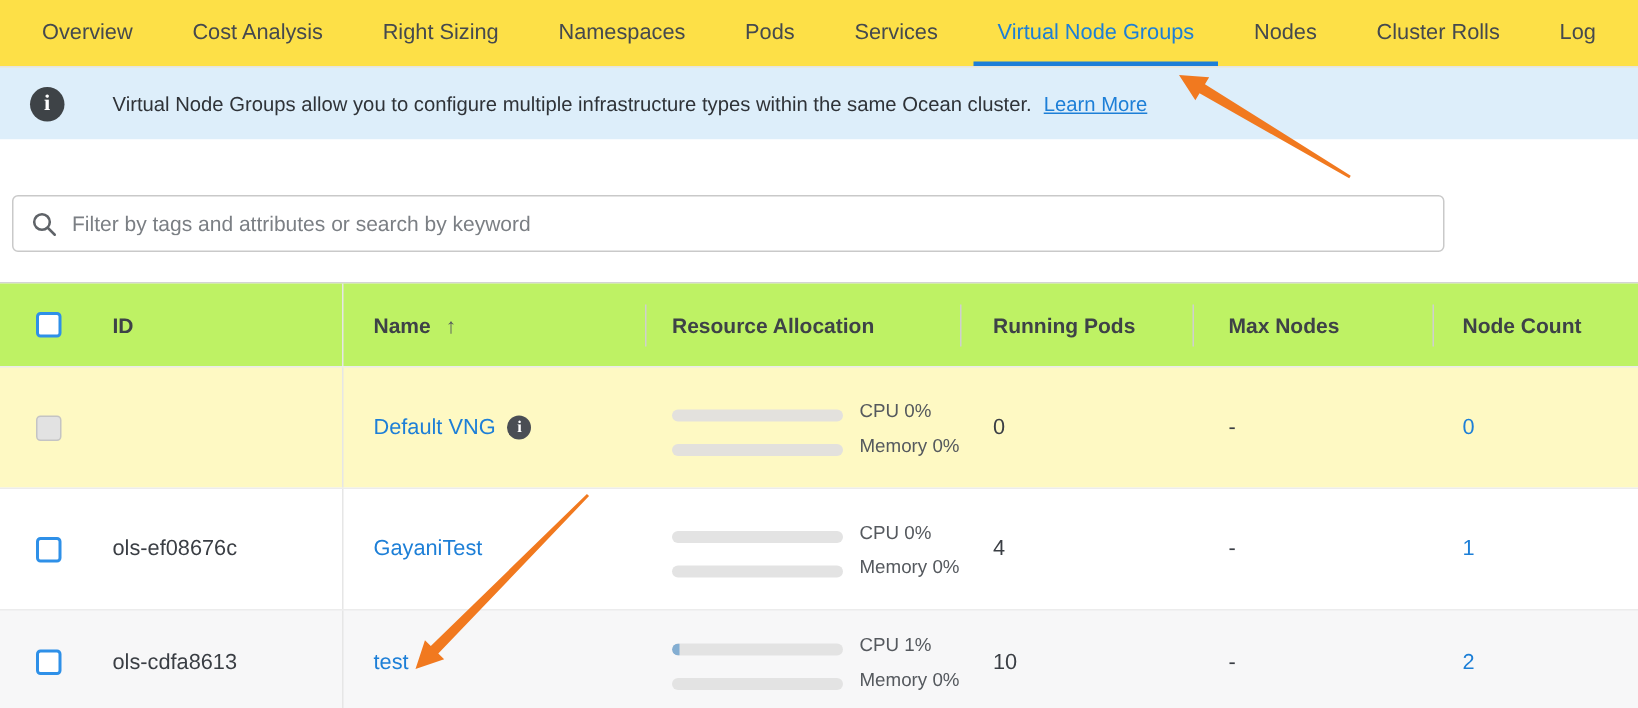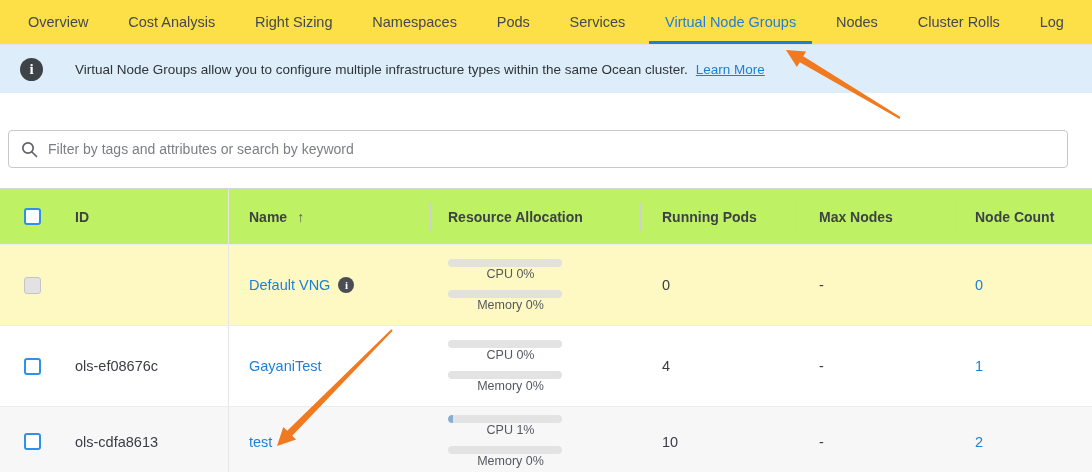--- a/index.html
+++ b/index.html
@@ -39,21 +39,21 @@
   }
   .banner .banner-text { margin-left: 32px; font-size: 13.5px; color: #2f3338; }
   .banner .banner-link {
     margin-left: 8px; font-size: 13.5px; color: #1d7fd7;
     text-decoration: underline; cursor: pointer;
   }
 
   
   .search-section { padding: 37px 0 0 8px; height: 95px; background: #fff; }
   .search-box {
-    width: 1060px; height: 38px; border: 1px solid #c9c9c9; border-radius: 4px;
+    width: 955px; height: 38px; border: 1px solid #c9c9c9; border-radius: 4px;
     background: #fff; display: flex; align-items: center; padding: 0 12px;
   }
   .search-box svg { flex: 0 0 auto; }
   .search-input {
     border: none; outline: none; flex: 1; margin-left: 10px;
     font-size: 14px; color: #333; background: transparent;
     font-family: "Liberation Sans", sans-serif;
   }
   .search-input::placeholder { color: #7b7f84; }
 
@@ -95,21 +95,21 @@
   .sort-arrow { margin-left: 10px; font-size: 14px; color: #55595e; font-weight: normal; }
 
   .row-info-icon {
     width: 16px; height: 16px; border-radius: 50%; background: #4a4e54;
     color: #fff; display: inline-flex; align-items: center; justify-content: center;
     font-family: "Liberation Serif", serif; font-weight: bold; font-size: 11px;
     margin-left: 8px; flex: 0 0 auto;
   }
 
   .alloc { display: flex; flex-direction: column; gap: 9px; }
-  .alloc-line { display: flex; align-items: center; flex-direction: column; }
+  .alloc-line { display: flex; align-items: flex-end; }
   .bar {
     width: 114px; height: 8px; border-radius: 4px; background: #e3e1dd;
     overflow: hidden; position: relative;
   }
   .trow:not(.highlight) .bar { background: #e3e3e3; }
   .bar-fill { height: 100%; border-radius: 4px 0 0 4px; background: #84aed2; width: 0; }
   .bar-label { margin-left: 11px; font-size: 12.5px; color: #55595e; white-space: nowrap; }
 
   
   .annotation-layer {

